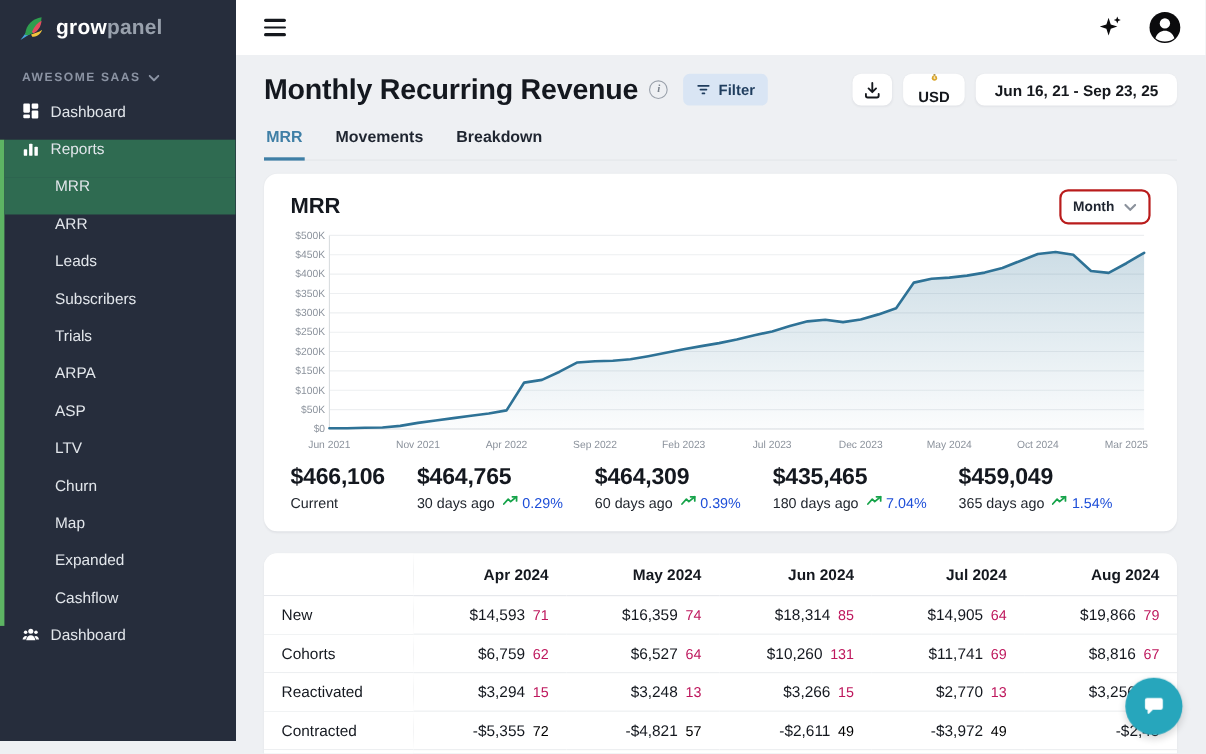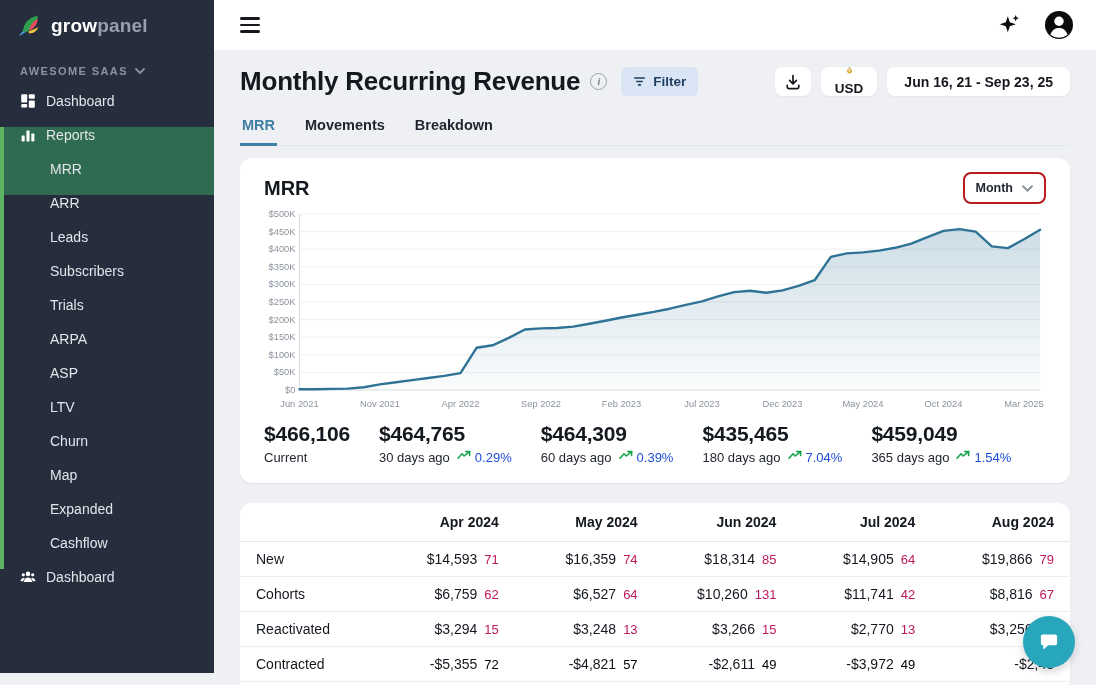--- a/index.html
+++ b/index.html
@@ -401,21 +401,21 @@
               <td><span class="cellwrap">
                   <span class="amt">$6,527</span>
                   <span class="cnt green">64</span>
                 </span></td>
               <td><span class="cellwrap">
                   <span class="amt">$10,260</span>
                   <span class="cnt green">131</span>
                 </span></td>
               <td><span class="cellwrap">
                   <span class="amt">$11,741</span>
-                  <span class="cnt green">42</span>
+                  <span class="cnt green">69</span>
                 </span></td>
               <td><span class="cellwrap">
                   <span class="amt">$8,816</span>
                   <span class="cnt green">67</span>
                 </span></td>
             </tr>
             <tr>
               <td class="label-col">Reactivated</td>
               <td><span class="cellwrap">
                   <span class="amt">$3,294</span>

